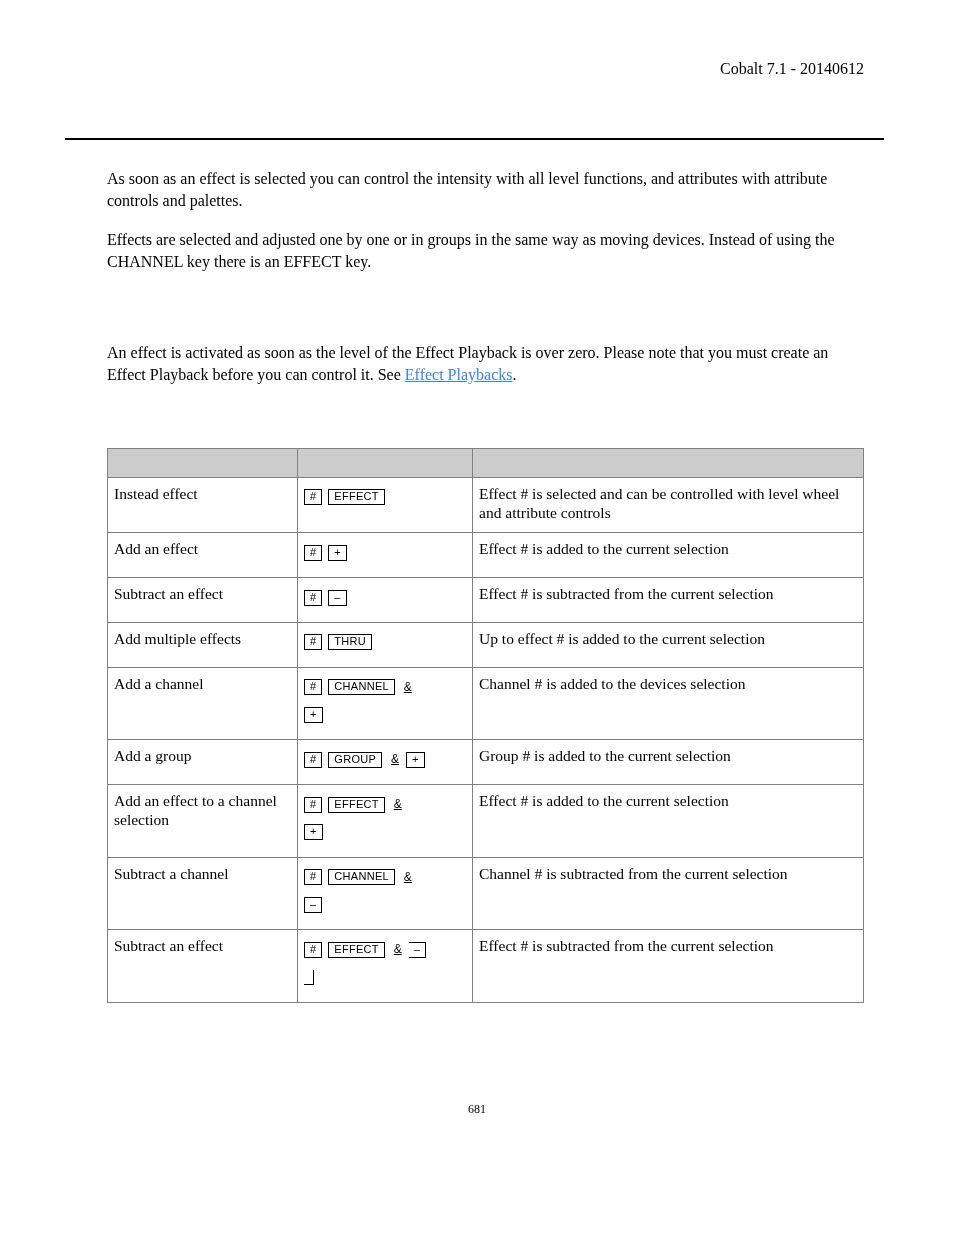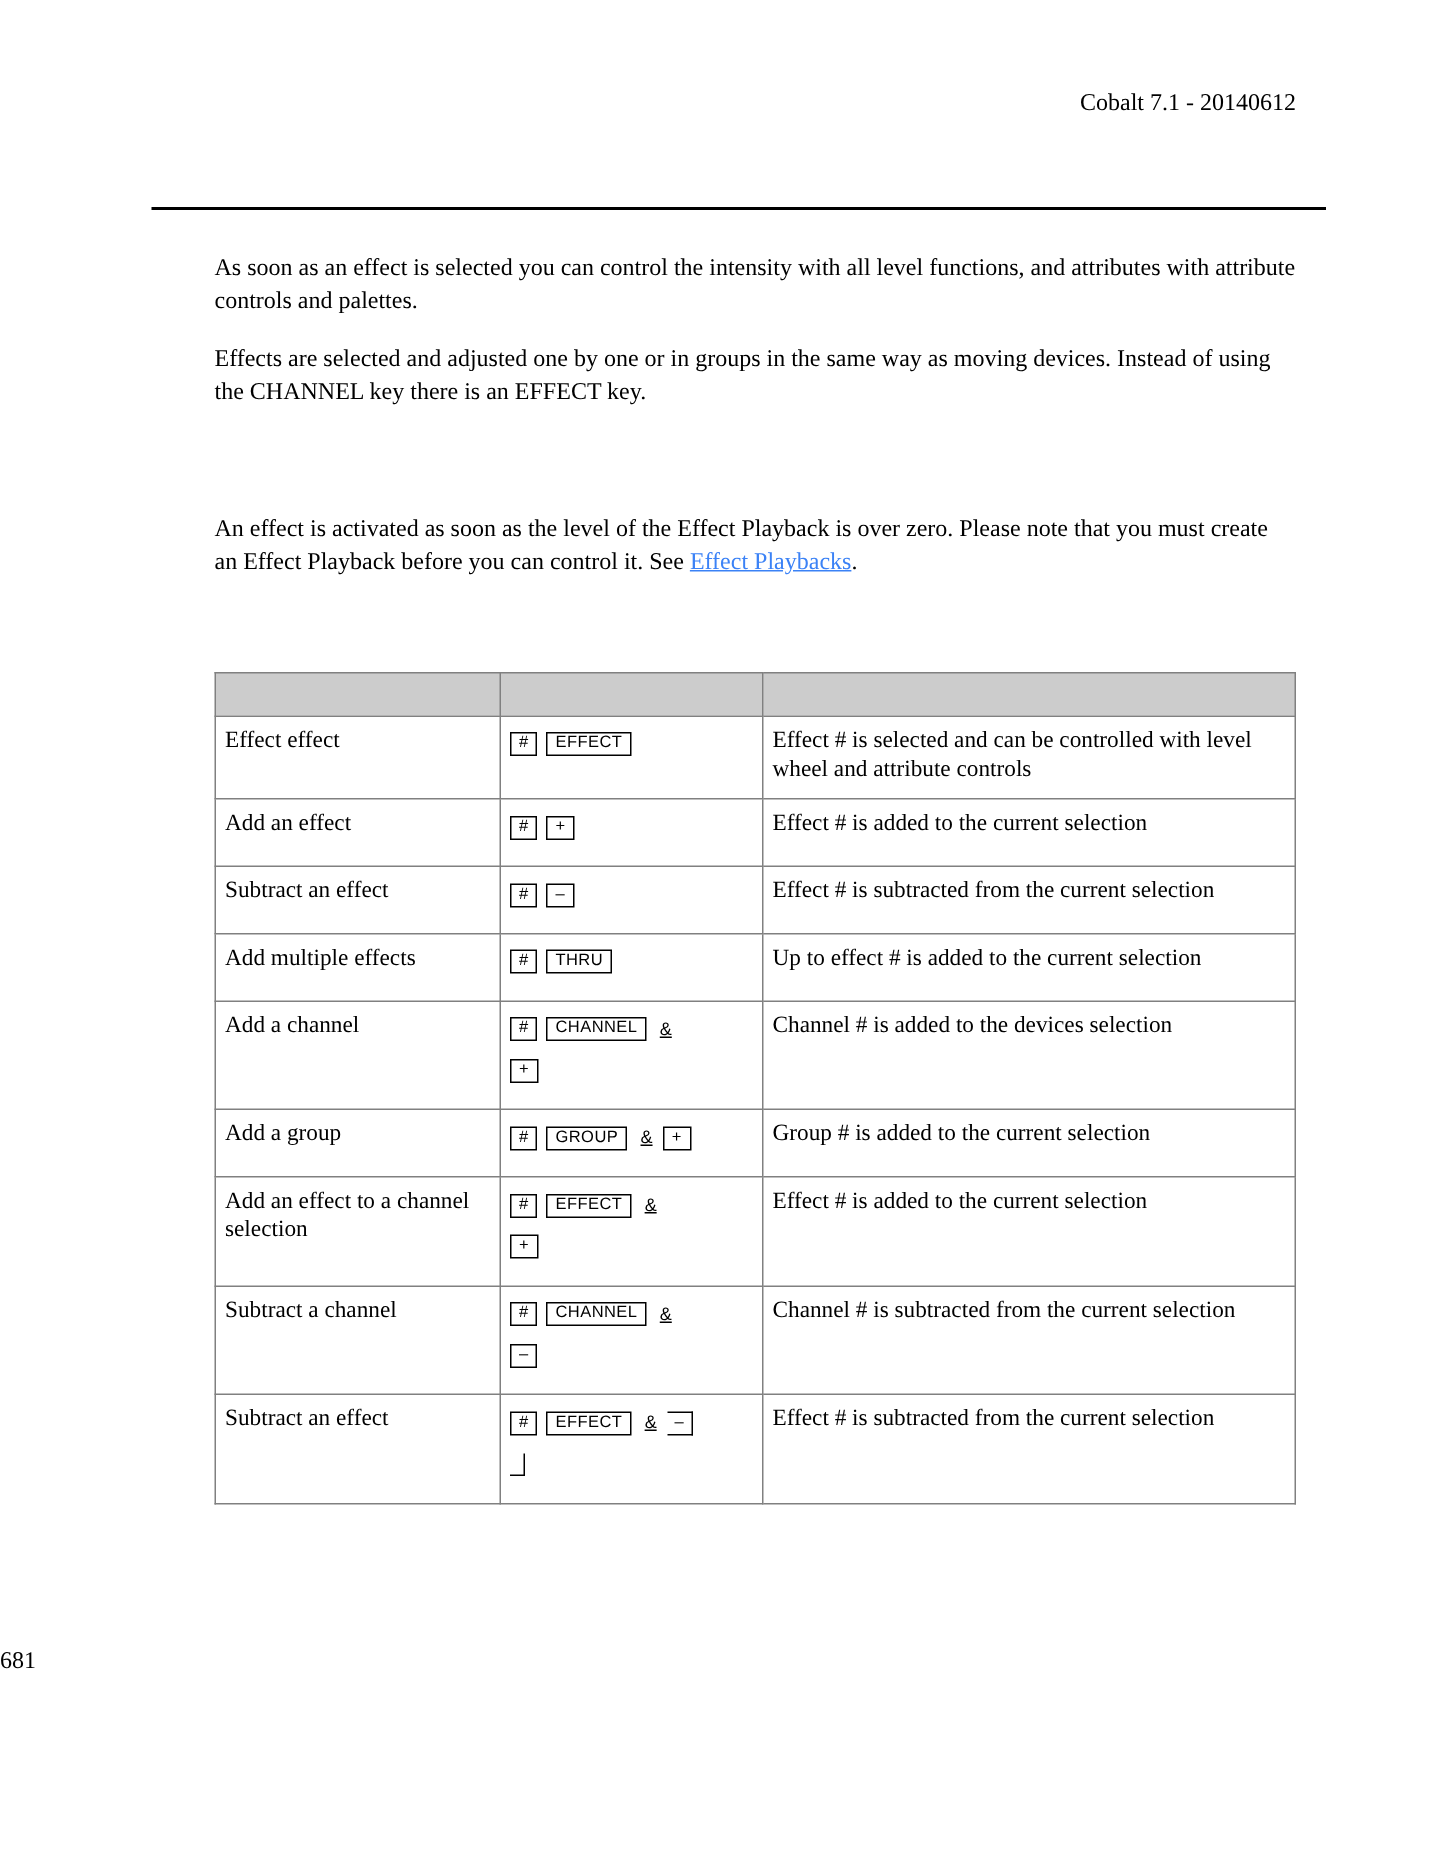--- a/index.html
+++ b/index.html
@@ -7,21 +7,21 @@
     font-size: 16px;
     color: #000;
     background: #fff;
     margin: 0;
     padding: 0;
     width: 954px;
     height: 1235px;
     position: relative;
   }
   .page {
-    padding: 60px 70px 40px 101px;
+    padding: 60px 70px 40px 65px;
     box-sizing: border-box;
     width: 954px;
   }
   .header-text {
     text-align: right;
     margin-right: 20px;
     margin-bottom: 60px;
   }
   .divider {
     border-top: 2px solid #000;
@@ -80,22 +80,22 @@
     text-decoration: underline;
     margin: 0 3px;
     vertical-align: middle;
   }
   .keyrow { display: block; margin-bottom: 3px; line-height: 1.6; }
   .pagenum {
     position: absolute;
     bottom: 118px;
     left: 0;
     width: 954px;
-    text-align: left;
-    font-size: 16px;
+    text-align: center;
+    font-size: 12px;
   }
 </style>
 </head>
 <body>
 
 <div class="page">
   <div class="header-text">Cobalt 7.1 - 20140612</div>
   <div class="divider"></div>
 
   <div class="content">
@@ -107,21 +107,21 @@
 
     <table class="tbl">
       <tbody>
           <tr>
         <th></th>
         <th></th>
         <th></th>
       </tr>
 
       <tr>
-        <td class="col-action">Effect effect</td>
+        <td class="col-action">Instead effect</td>
         <td class="col-keys">
           <span class="keyrow">
             <span class="key">#</span>
             <span class="key">EFFECT</span>
           </span>
         </td>
         <td class="col-desc">Effect # is selected and can be controlled with level wheel and attribute controls</td>
       </tr>
 
       <tr>

